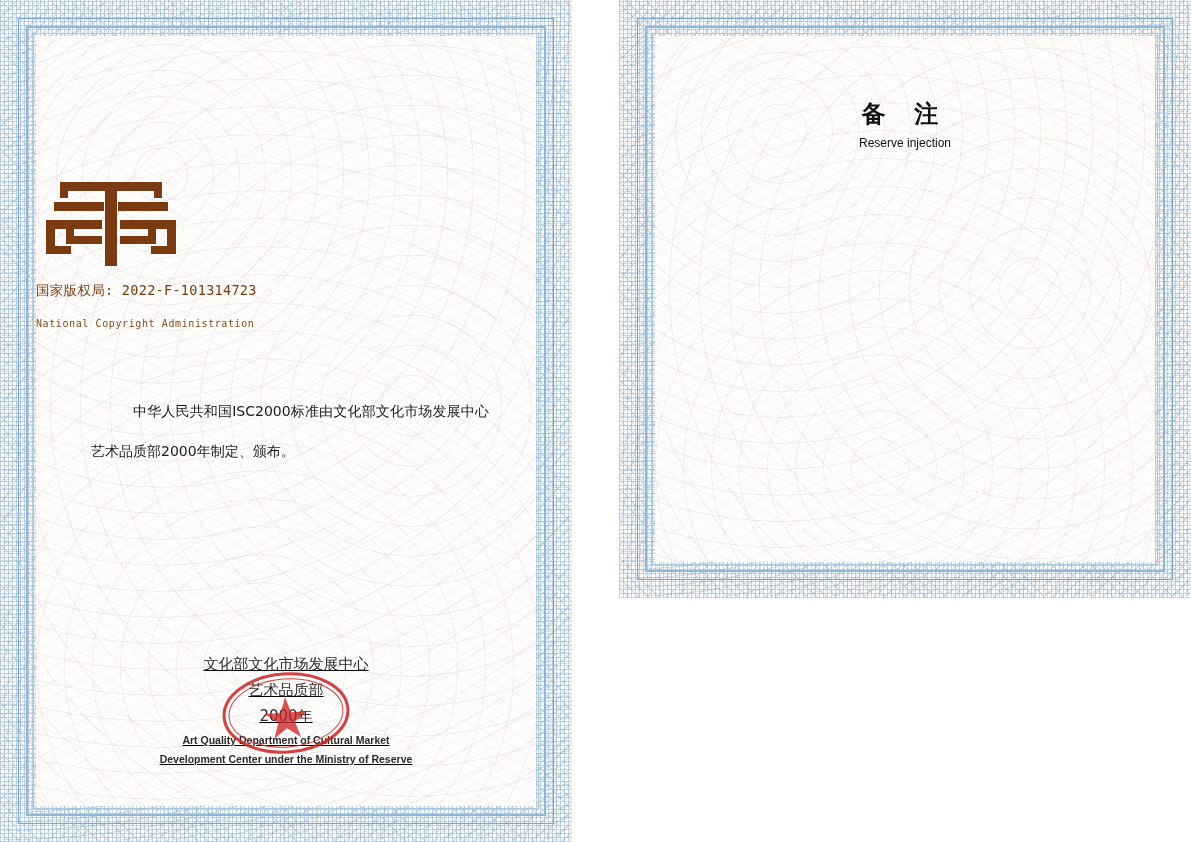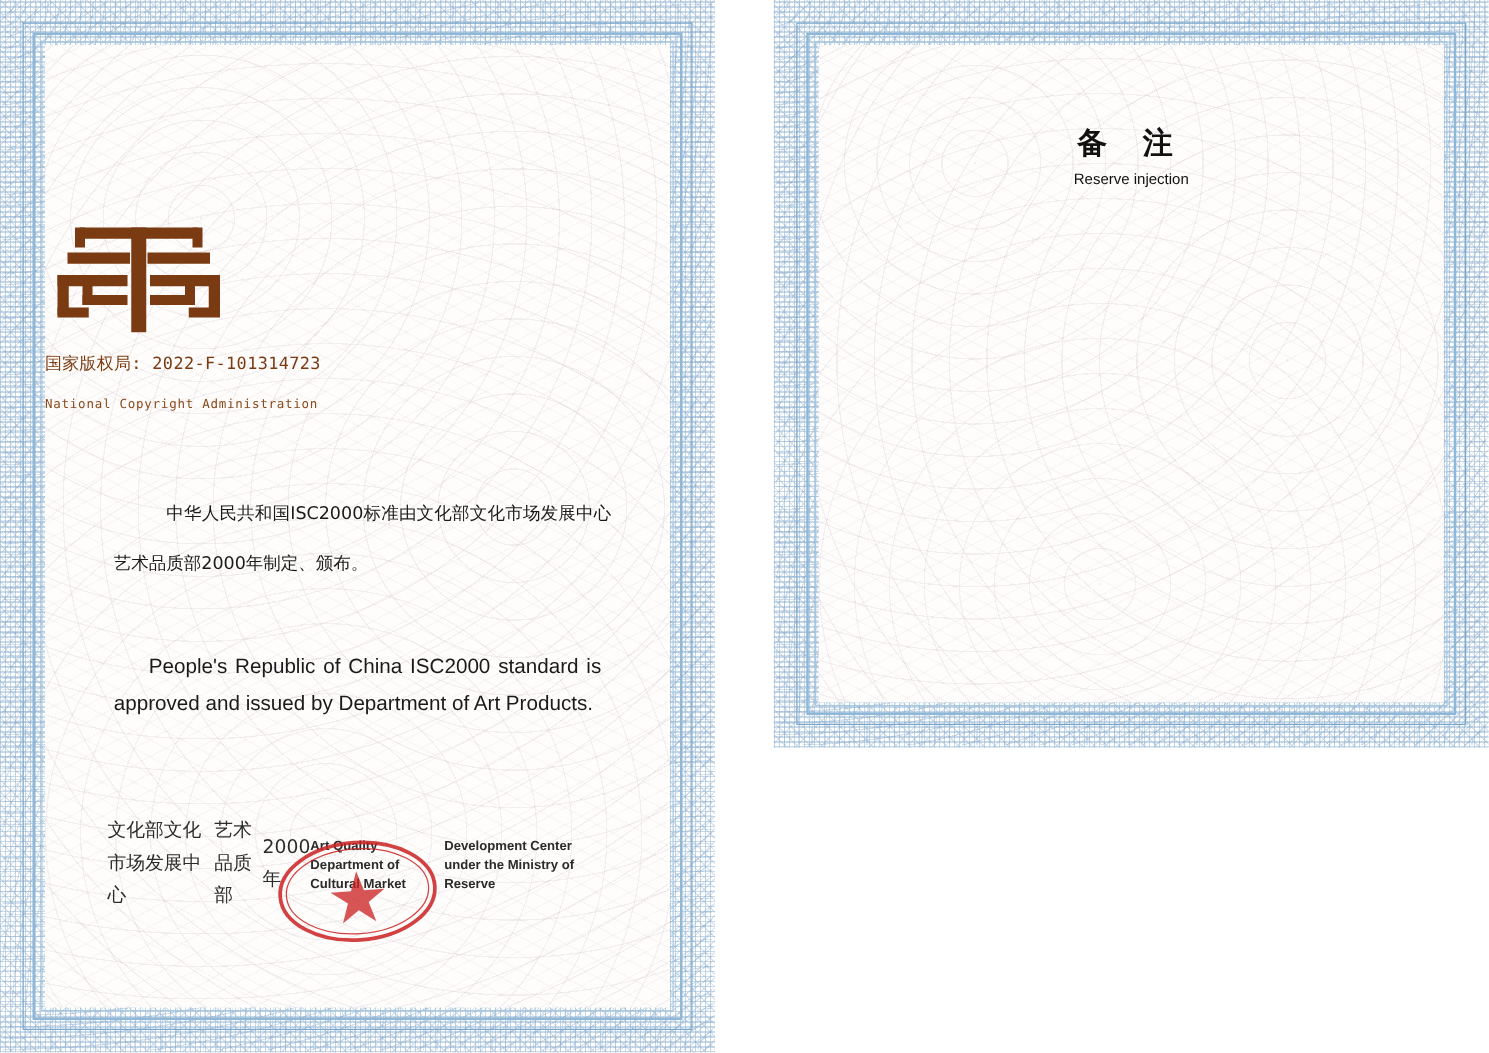--- a/index.html
+++ b/index.html
@@ -169,22 +169,23 @@
     right: 0;
     top: 615px;
     display: flex;
     flex-direction: column;
     align-items: center;
   }
   .seal-stack {
     position: relative;
     width: 400px;
     display: flex;
-    flex-direction: row;
+    flex-direction: column;
     align-items: center;
+    text-decoration: underline;
   }
   .seal-line-cn {
     font-family: "DejaVu Sans", sans-serif;
     font-size: 15px;
     color: #2b2b2b;
     line-height: 26px;
     position: relative;
     z-index: 2;
   }
   .seal-line-en {
@@ -276,21 +277,20 @@
                 <rect x="115" y="70" width="25" height="8"></rect>
               </g>
             </svg>
           </span>
           <div class="copyright-cn">国家版权局: 2022-F-101314723</div>
           <div class="copyright-en">National Copyright Administration</div>
         </div>
 
         <div class="body-cn">中华人民共和国ISC2000标准由文化部文化市场发展中心艺术品质部2000年制定、颁布。</div>
 
-        <div class="body-en">People's Republic of China ISC2000 standard is approved and issued by Department of Art Products.</div>
 
         <div class="seal-block">
           <div class="seal-stack">
             <span class="stamp">
               <svg width="130" height="84" viewBox="0 0 130 84" xmlns="http://www.w3.org/2000/svg">
                 <ellipse cx="65" cy="42" rx="62" ry="39" fill="none" stroke="#cc2222" stroke-width="3"></ellipse>
                 <ellipse cx="65" cy="42" rx="57" ry="34" fill="none" stroke="#cc2222" stroke-width="1"></ellipse>
                 <path d="M65 26 l5.2 15.6 h16.4 l-13.3 9.7 5.1 15.7 -13.4-9.7 -13.4 9.7 5.1-15.7 -13.3-9.7 h16.4 z" fill="#cc2222" opacity="0.9"></path>
               </svg>
             </span>

